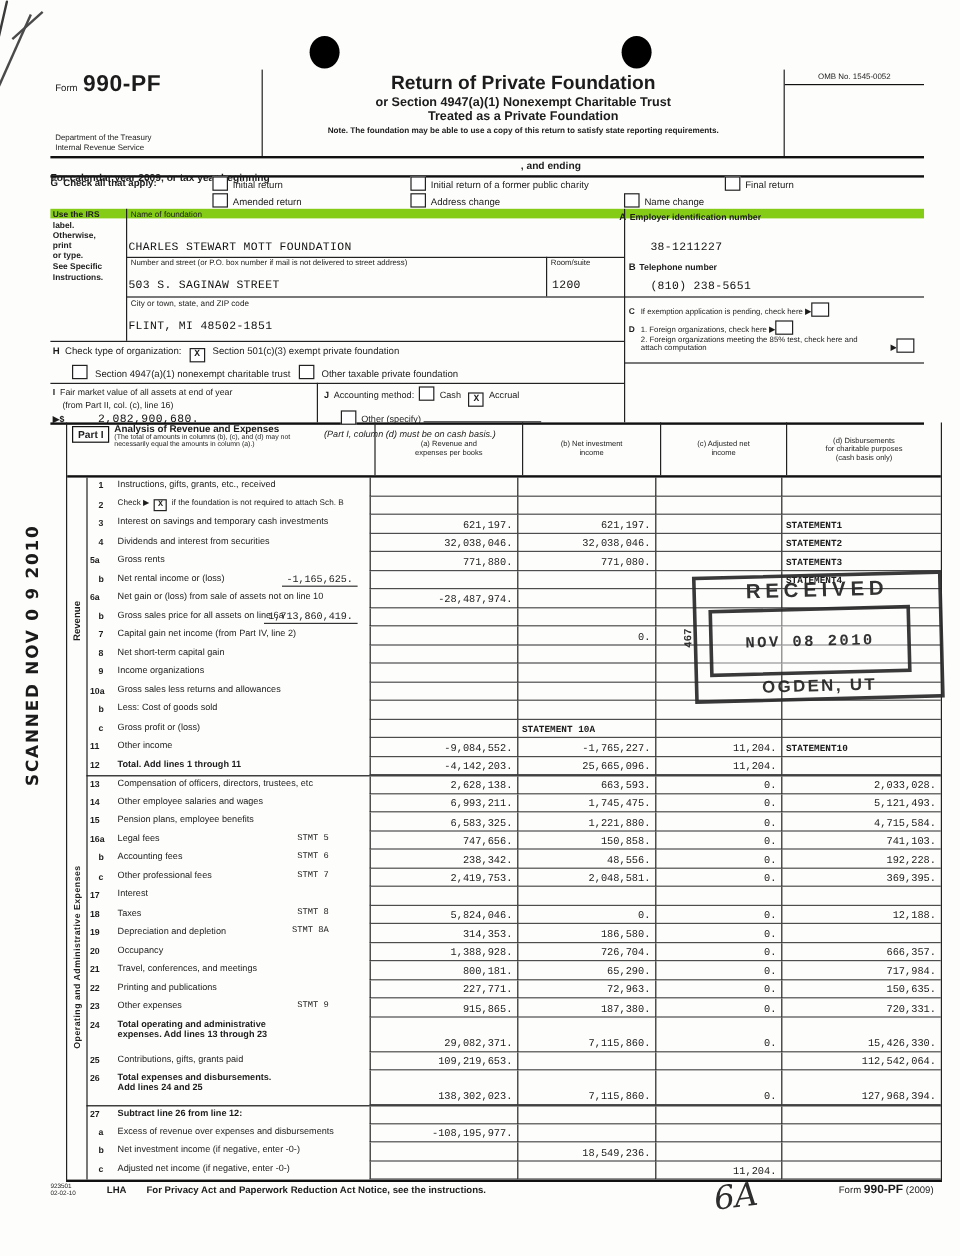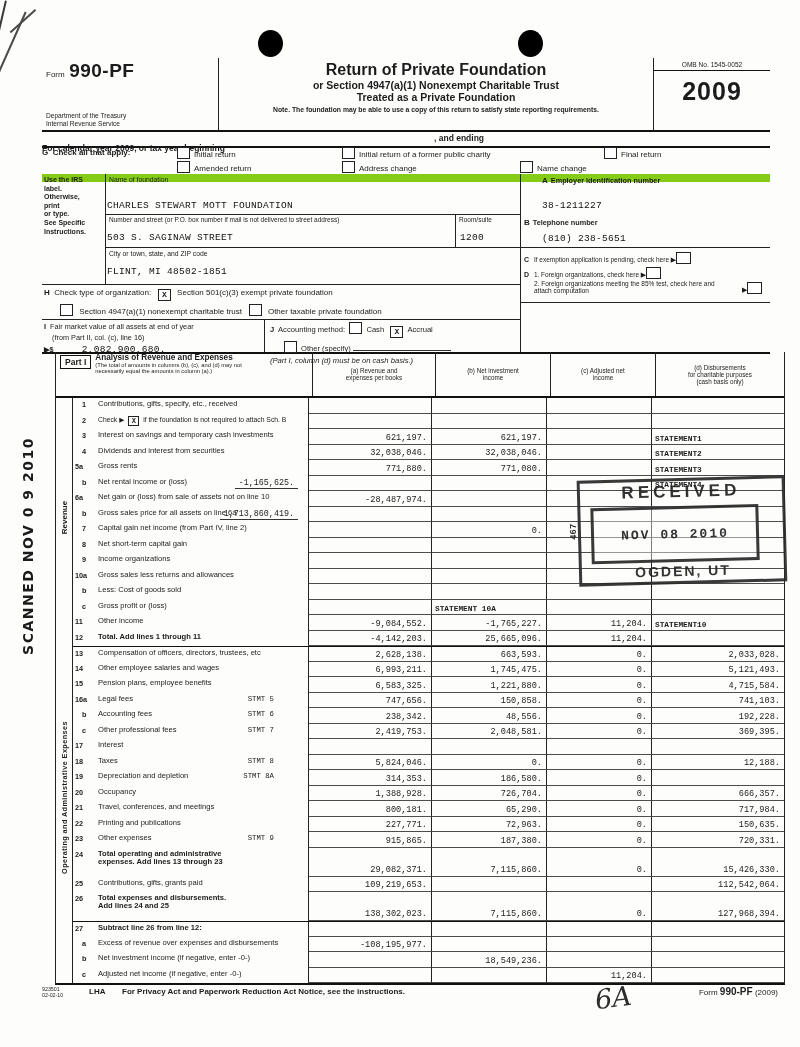--- a/index.html
+++ b/index.html
@@ -115,21 +115,20 @@
 Internal Revenue Service</div>
     </div>
     <div class="hdr-title">
       <div class="t1">Return of Private Foundation</div>
       <div class="t2">or Section 4947(a)(1) Nonexempt Charitable Trust</div>
       <div class="t2">Treated as a Private Foundation</div>
       <div class="note">Note. The foundation may be able to use a copy of this return to satisfy state reporting requirements.</div>
     </div>
     <div class="hdr-omb">
       <div class="omb">OMB No. 1545-0052</div>
-      <div class="yr">2009</div>
     </div>
   </div>
 
   <div class="calrow">
     <span class="c1">For calendar year 2009, or tax year beginning</span>
     <span class="c2">, and ending</span>
   </div>
 
   <div class="grow">
     <span class="gl"><b>G</b>&nbsp;
@@ -157,21 +156,21 @@
     <div class="useirs">Use the IRS
 label.
 Otherwise,
 print
 or type.
 See Specific
 Instructions.</div>
 
     <div style="position:absolute;left:67px;top:2px;" class="flab">Name of foundation</div>
     <div style="position:absolute;left:65px;top:26px;" class="val">CHARLES STEWART MOTT FOUNDATION</div>
-    <div style="position:absolute;left:500px;top:2px;"><span class="rlet">A</span><b style="font-size:7.3px;">Employer identification number</b></div>
+    <div style="position:absolute;left:474px;top:2px;"><span class="rlet">A</span><b style="font-size:7.3px;">Employer identification number</b></div>
     <div style="position:absolute;left:500px;top:26px;" class="val">38-1211227</div>
 
     <div style="position:absolute;left:67px;top:42px;" class="tiny">Number and street (or P.O. box number if mail is not delivered to street address)</div>
     <div style="position:absolute;left:65px;top:58px;" class="val">503 S. SAGINAW STREET</div>
     <div style="position:absolute;left:417px;top:42px;" class="tiny">Room/suite</div>
     <div style="position:absolute;left:418px;top:58px;" class="val">1200</div>
     <div style="position:absolute;left:482px;top:44px;"><span class="rlet">B</span><b style="font-size:7.3px;">Telephone number</b></div>
     <div style="position:absolute;left:500px;top:59px;" class="val">(810) 238-5651</div>
 
     <div style="position:absolute;left:67px;top:76px;" class="flab">City or town, state, and ZIP code</div>
@@ -244,21 +243,21 @@
 for charitable purposes
 (cash basis only)</div>
     </div>
     <div class="tbody">
       <div class="strip"></div>
       <div class="side rev">Revenue</div>
       <div class="side exp">Operating and Administrative Expenses</div>
 
     <div class="trow">
           <div class="c-num sub">1</div>
-          <div class="c-label">Contributions, gifts, specify, etc., received</div>
+          <div class="c-label">Instructions, gifts, grants, etc., received</div>
           <div class="c-amt a"></div>
           <div class="c-amt b"></div>
           <div class="c-amt c"></div>
           <div class="c-amt d"></div>
         </div>
         <div class="trow">
           <div class="c-num sub">2</div>
           <div class="c-label" style="font-size: 6.8px;">Check ▶ <span class="ckmini">X</span> if the foundation is not required to attach Sch. B</div>
           <div class="c-amt a"></div>
           <div class="c-amt b"></div>

